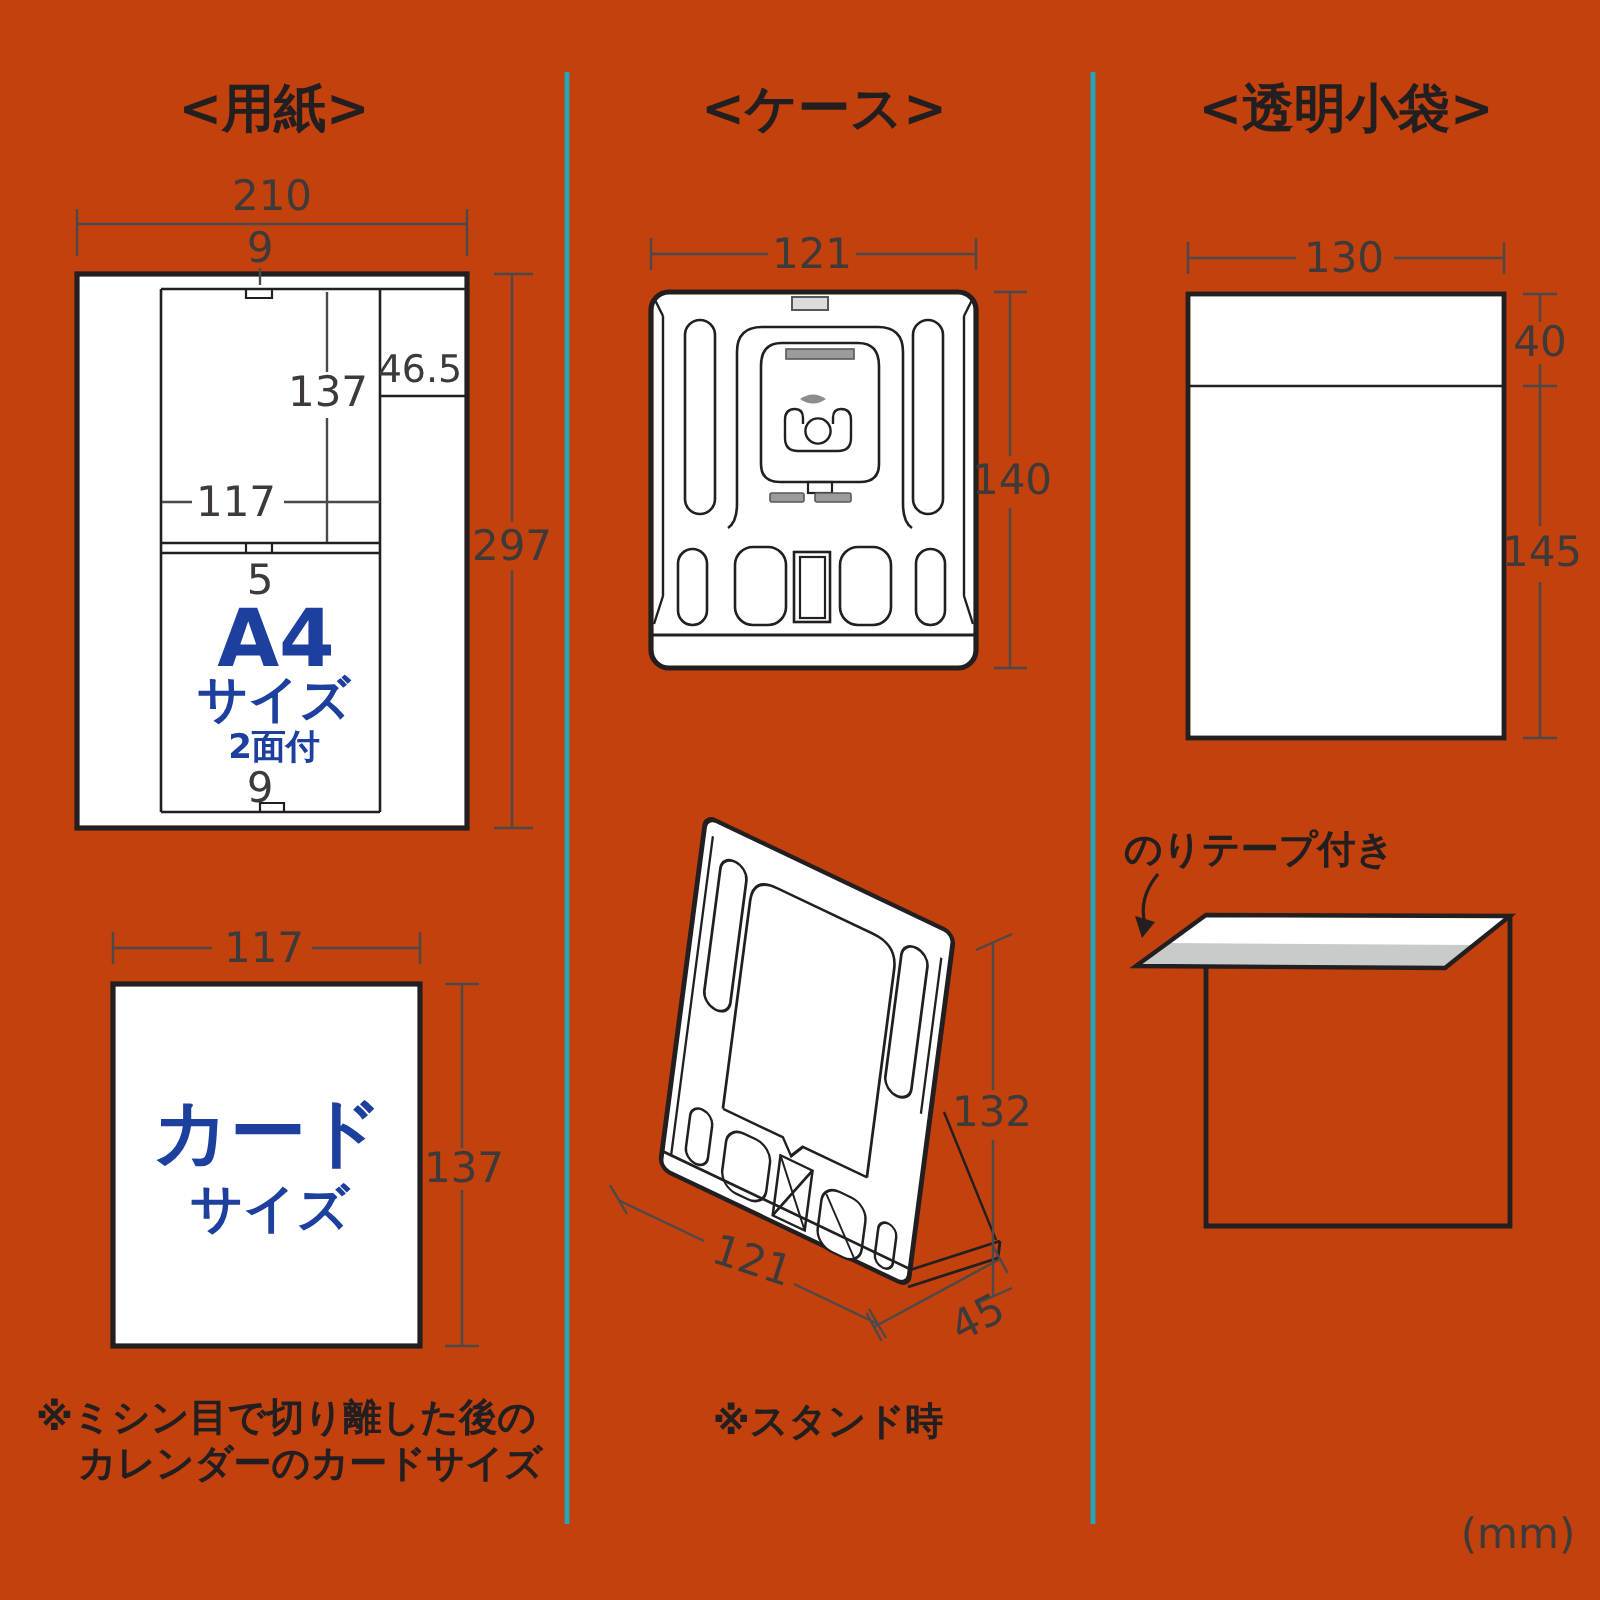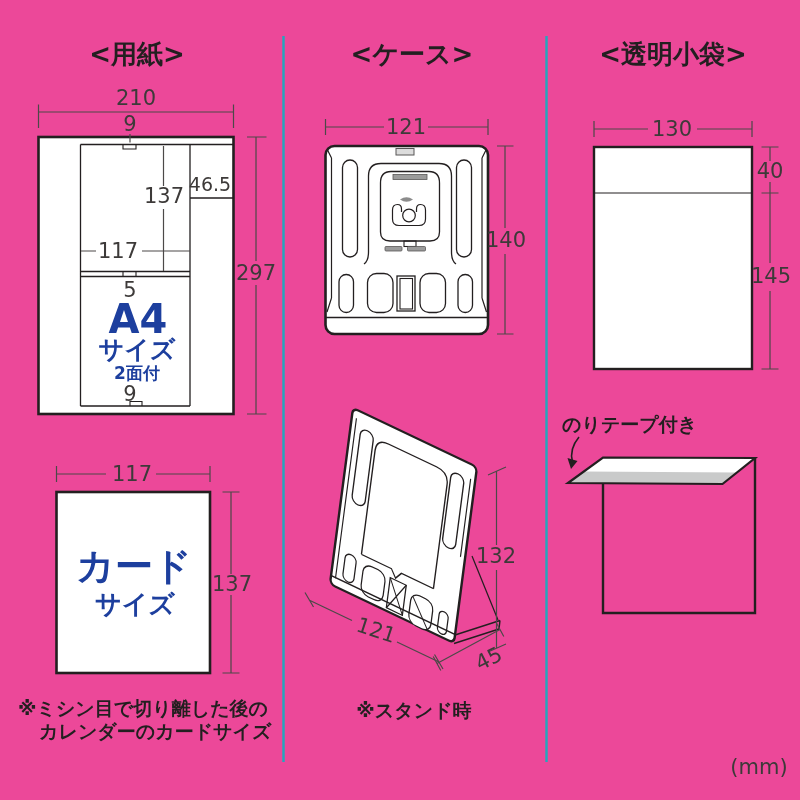--- a/index.html
+++ b/index.html
@@ -1,16 +1,16 @@
 <!DOCTYPE html>
 <html><head>
 <meta charset="utf-8">
 <style>
   html,body{margin:0;padding:0;background:#ffffff;}
-  .canvas{position:relative;width:800px;height:800px;background:#ec4899;overflow:hidden;}
+  .canvas{position:relative;width:800px;height:800px;background:#c2410c;overflow:hidden;}
   svg{display:block;}
   text{font-family:"DejaVu Sans","Liberation Sans",sans-serif;}
   .ttl{font-size:26px;font-weight:700;fill:#231f20;}
   .num{font-size:21px;fill:#3d3a39;}
   .num-s{font-size:19px;fill:#3d3a39;}
   .blue-xl{font-size:40px;font-weight:700;fill:#1d3f9e;}
   .blue-lg{font-size:25px;font-weight:700;fill:#1d3f9e;}
   .blue-sm{font-size:17px;font-weight:700;fill:#1d3f9e;}
   .blue-card{font-size:38px;font-weight:700;fill:#1d3f9e;}
   .blue-card2{font-size:26px;font-weight:700;fill:#1d3f9e;}

